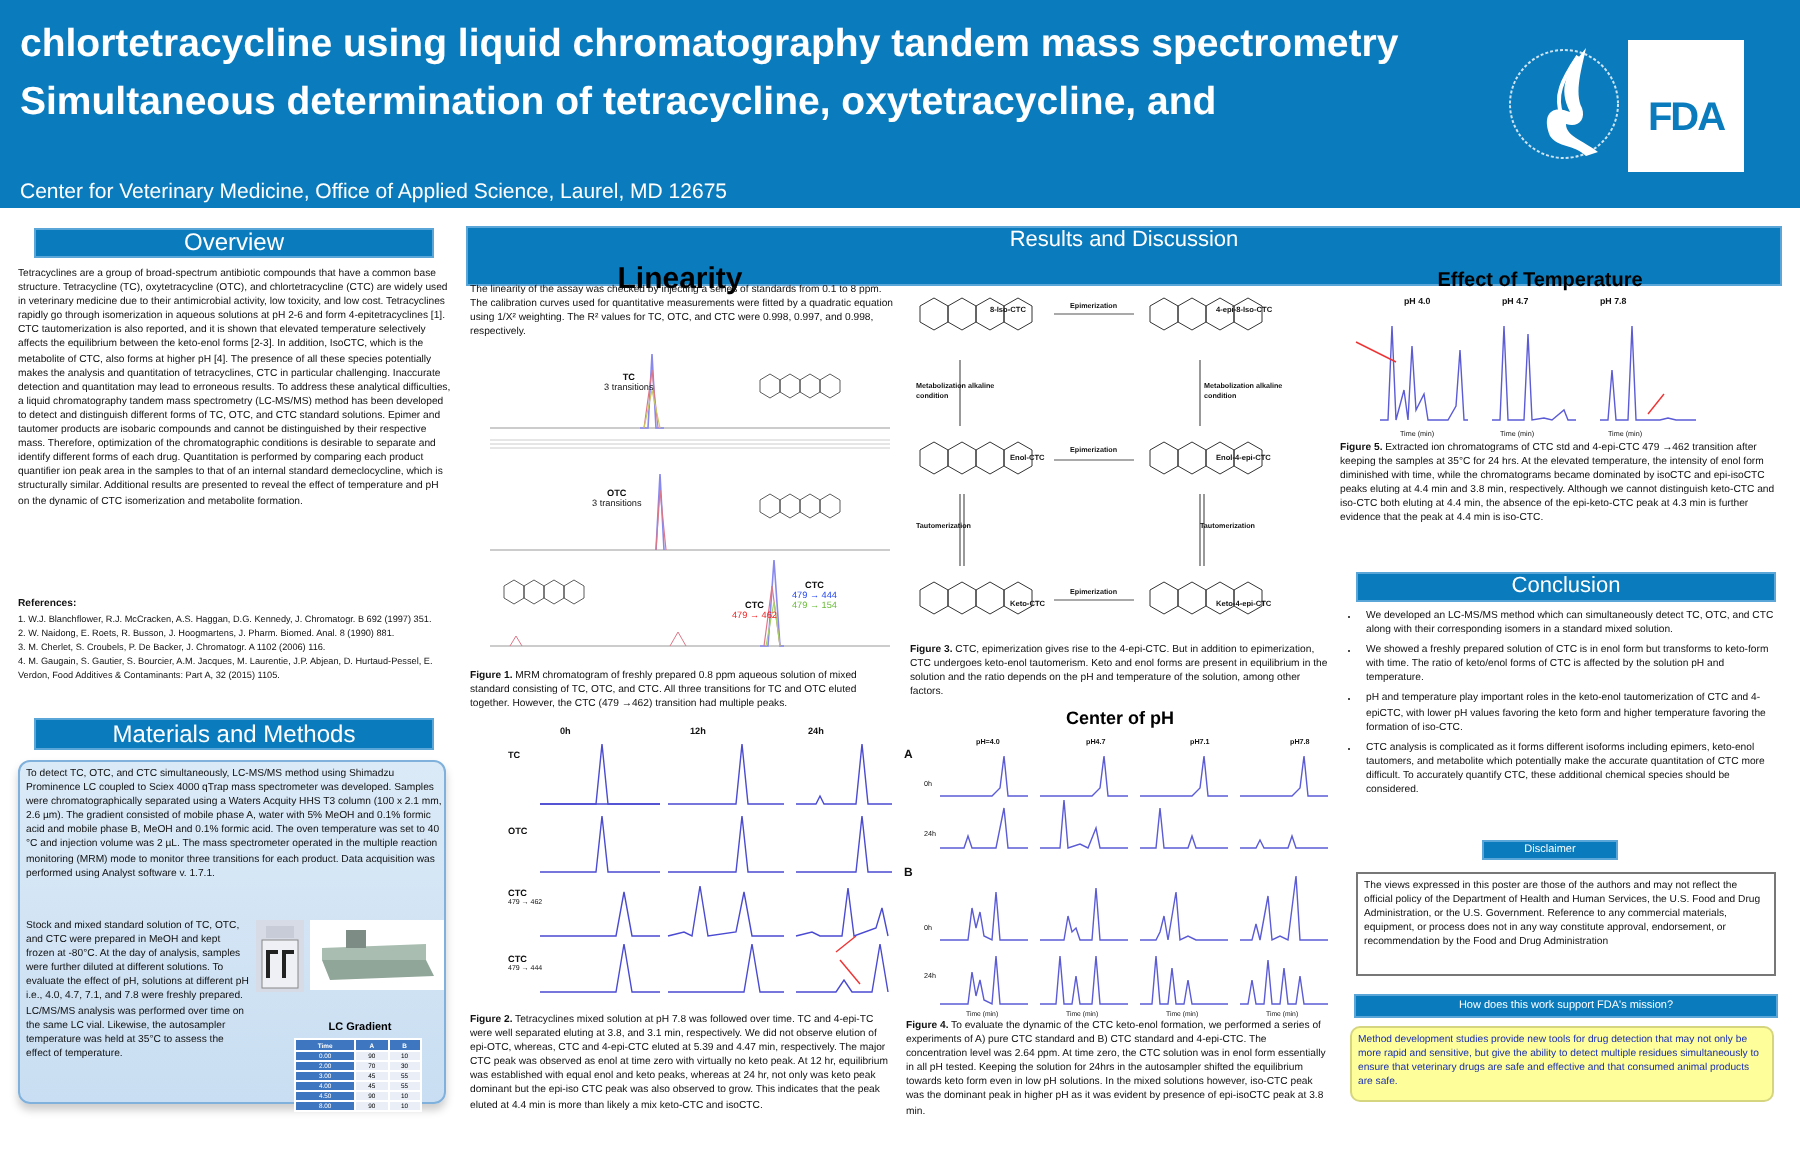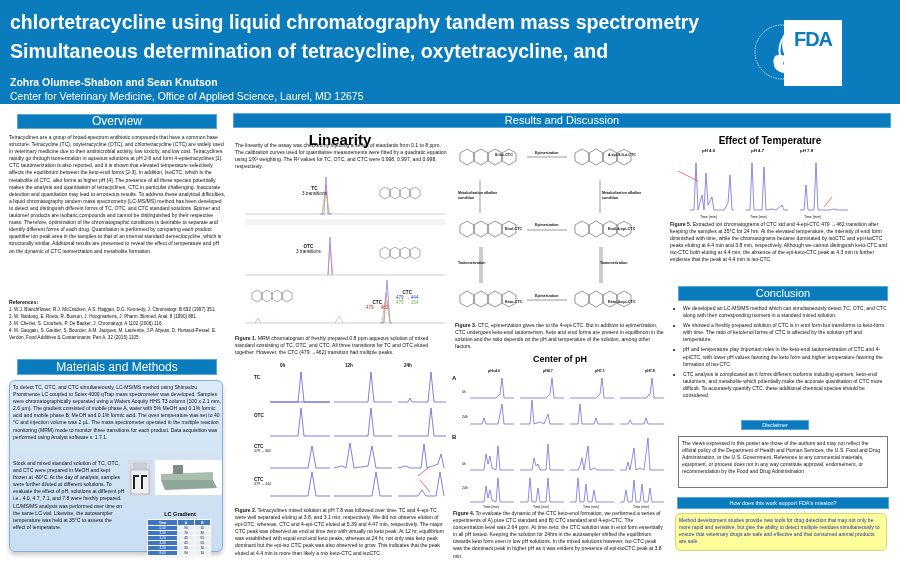--- a/index.html
+++ b/index.html
@@ -2,21 +2,21 @@
 <html><head>
 <meta charset="utf-8">
 <style>
 *{box-sizing:border-box;margin:0;padding:0}
 body{width:900px;height:579px;background:#fff;font-family:"Liberation Sans",sans-serif;color:#000;position:relative;overflow:hidden}
 .header{position:absolute;left:0;top:0;width:900px;height:104px;background:#0a7cbd;color:#fff}
 .title{position:absolute;left:10px;top:8px;font-size:19.5px;font-weight:bold;line-height:29px;width:770px}
 .authors{position:absolute;left:10px;top:76px;font-size:10.5px;font-weight:bold}
 .affil{position:absolute;left:10px;top:90px;font-size:10.5px}
 .hhs{position:absolute;left:753px;top:12px;width:58px;height:80px}
-.fda{position:absolute;left:784px;top:20px;width:58px;height:66px;background:#fff;color:#0a7cbd;font-weight:bold;font-size:20px;text-align:center;padding-top:8px;letter-spacing:-1px}
+.fda{position:absolute;left:814px;top:20px;width:58px;height:66px;background:#fff;color:#0a7cbd;font-weight:bold;font-size:20px;text-align:center;padding-top:28px;letter-spacing:-1px}
 .sec-bar{position:absolute;background:#0a7cbd;color:#fff;font-weight:normal;text-align:center;border:1px solid #5aa6d8}
 .txt{position:absolute;font-size:5.1px;line-height:7.1px;color:#111}
 .cap{position:absolute;font-size:5.1px;line-height:7.1px;color:#111}
 .cap b{font-weight:bold}
 .h2{position:absolute;font-weight:bold;text-align:center}
 .mm-box{position:absolute;left:9px;top:380px;width:214px;height:172px;background:linear-gradient(#dbeaf7,#c9def2);border:1px solid #7fb1dc;border-radius:6px;box-shadow:0 3px 4px #ccc}
 .chart{position:absolute}
 .gtable{position:absolute;left:147px;top:519px;width:64px;border-collapse:collapse;font-size:3.2px}
 .gtable th{background:#3f76c0;color:#fff;height:6px;border:1px solid #fff}
 .gtable td{height:4.5px;text-align:center;border:1px solid #fff;background:#e9eef7}
@@ -26,21 +26,20 @@
 .mission{position:absolute;left:675px;top:513px;width:212px;height:38px;background:#fefe9a;border:1px solid #d5d580;border-radius:5px;color:#1b2fb5;font-size:5.1px;line-height:7px;padding:3px}
 </style>
 </head>
 <body>
 
 <div class="header">
   <div class="title">
     <div>chlortetracycline using liquid chromatography tandem mass spectrometry</div>
     <div>Simultaneous determination of tetracycline, oxytetracycline, and</div>
   </div>
-  <div class="authors">Zohra Olumee-Shabon and Sean Knutson</div>
   <div class="affil">Center for Veterinary Medicine, Office of Applied Science,  Laurel, MD 12675</div>
   <svg class="hhs" viewBox="0 0 58 80">
     <circle cx="29" cy="40" r="27" fill="none" stroke="#cfe4f3" stroke-width="1" stroke-dasharray="1.5 1"></circle>
     <path d="M40 12 C30 24 26 32 32 44 C22 40 18 46 22 56 C26 62 34 60 40 66 L46 64 C38 58 30 56 30 50 C36 52 40 48 38 42 C34 34 38 22 40 12Z" fill="#fff"></path>
     <path d="M36 16 C28 28 24 36 28 46" stroke="#fff" stroke-width="2" fill="none"></path>
   </svg>
   <div class="fda">FDA</div>
 </div>
 
 <div class="sec-bar" style="left:17px;top:114px;width:200px;height:15px;font-size:12px;line-height:13px">Overview</div>
@@ -106,21 +105,21 @@
         <td>10</td>
       </tr>
   <tr>
         <td>8.00</td>
         <td>90</td>
         <td>10</td>
       </tr>
 </tbody>
   </table>
 
-<div class="sec-bar" style="left:233px;top:113px;width:658px;height:15px;font-size:11px;line-height:13px">Results and Discussion</div>
+<div class="sec-bar" style="left:233px;top:113px;width:658px;height:30px;font-size:11px;line-height:13px">Results and Discussion</div>
 
 <div class="h2" style="left:235px;top:131px;width:210px;font-size:15px">Linearity</div>
 <div class="txt" style="left:235px;top:142px;width:212px">The linearity of the assay was checked by injecting a series of standards from 0.1 to 8 ppm. The calibration curves used for quantitative measurements were fitted by a quadratic equation using 1/X² weighting.  The R² values for TC, OTC, and CTC were 0.998, 0.997, and 0.998, respectively.</div>
 <svg class="chart" style="left:240px;top:175px" width="210" height="160">
   <g stroke="#999" stroke-width=".5">
       <line x1="5" y1="39" x2="205" y2="39"></line>
       <line x1="5" y1="100" x2="205" y2="100"></line>
       <line x1="5" y1="148" x2="205" y2="148"></line>
     </g>
   <g stroke="#ccc" stroke-width=".5">

